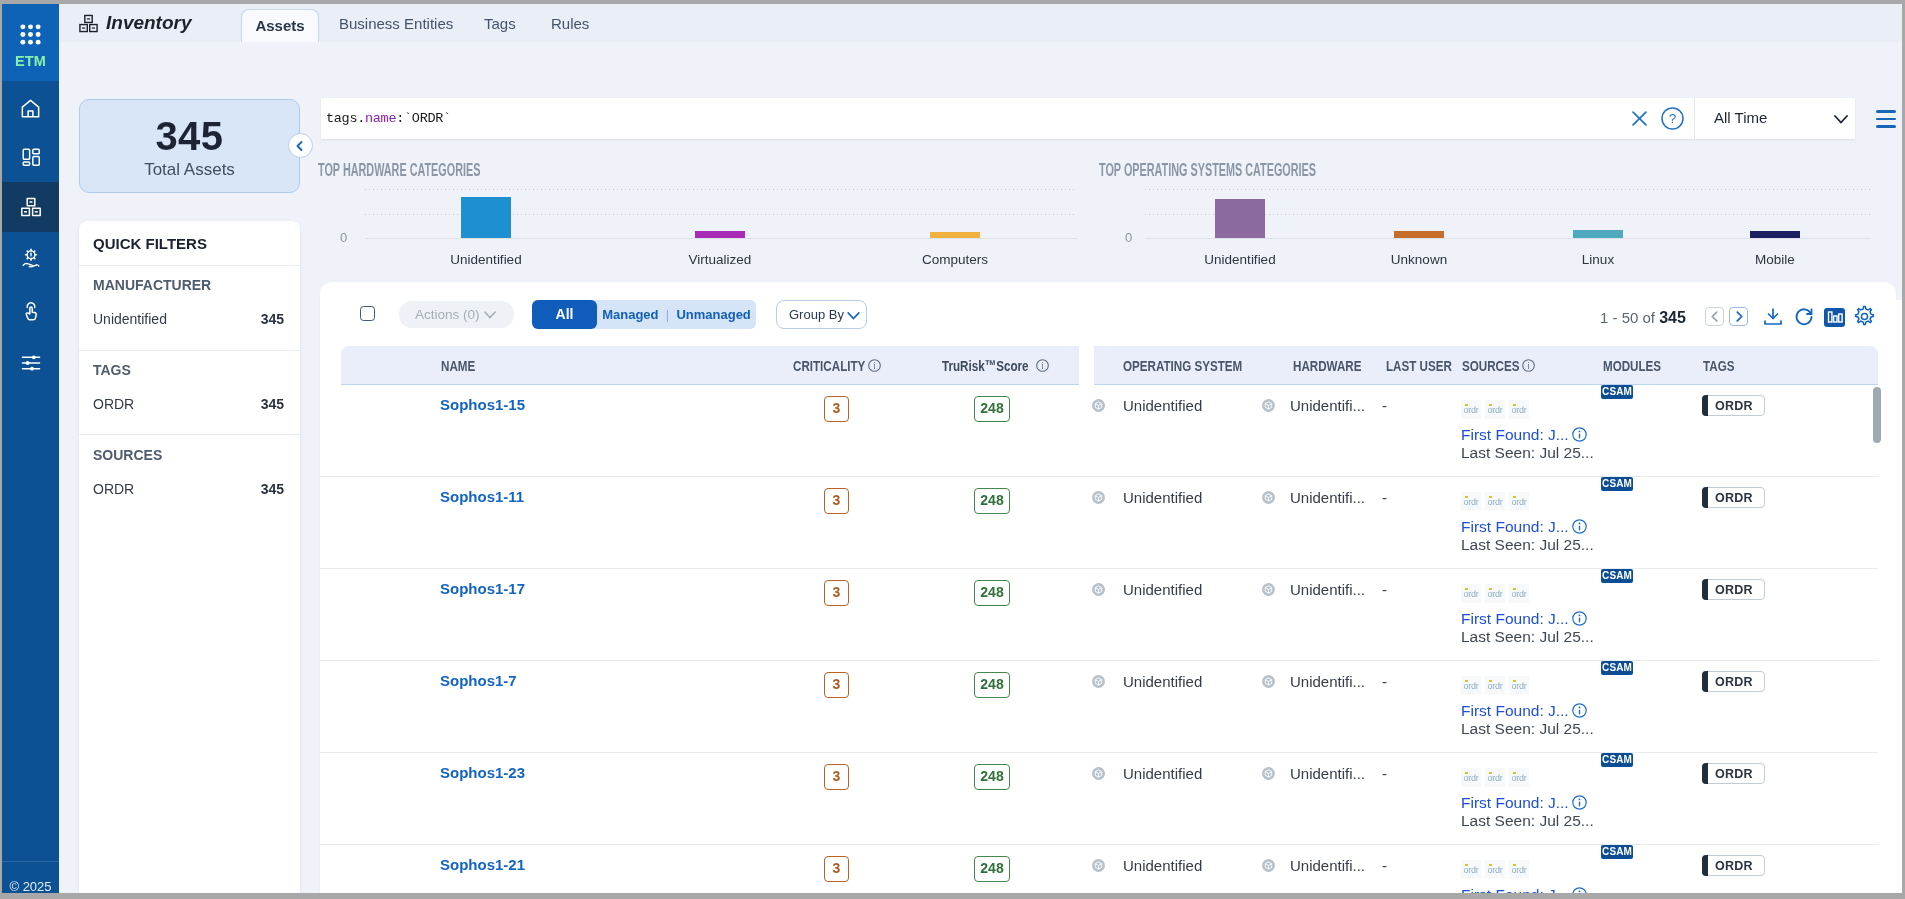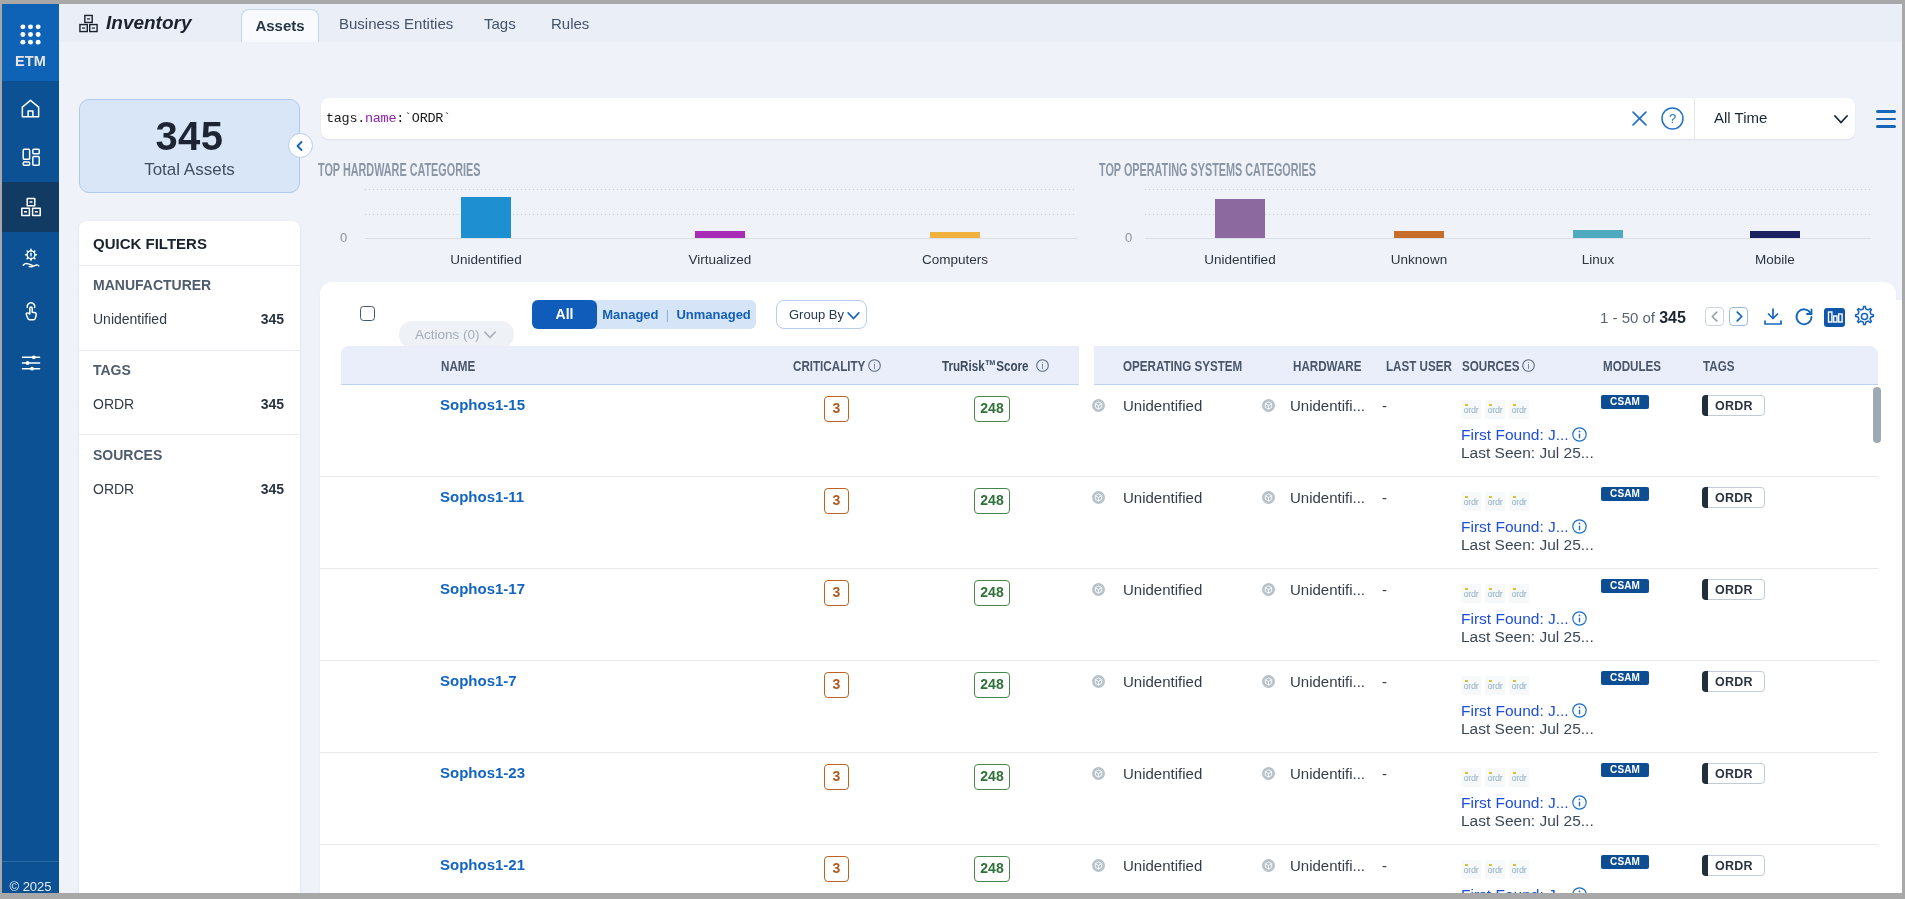--- a/index.html
+++ b/index.html
@@ -2,21 +2,21 @@
 <html><head>
 <meta charset="utf-8">
 <style>
   * { margin:0; padding:0; box-sizing:border-box; }
   html,body { width:1905px; height:899px; overflow:hidden; }
   body { font-family:"Liberation Sans", sans-serif; background:#a8a8a8; position:relative; }
   #win { position:absolute; left:2px; top:4px; width:1900px; height:889px; background:#eff2f8; overflow:hidden; }
   
   #sidebar { position:absolute; left:0; top:0; width:57px; height:889px; background:#0b5193; }
   #sb-top { position:absolute; left:0; top:0; width:57px; height:77px; background:#0f63b6; text-align:center; }
-  #sb-top .etm { position:absolute; left:0; top:49px; width:57px; text-align:center; color:#e5e5e5; font-size:14.5px; font-weight:bold; letter-spacing:0.2px; }
+  #sb-top .etm { position:absolute; left:0; top:49px; width:57px; text-align:center; color:#86efac; font-size:14.5px; font-weight:bold; letter-spacing:0.2px; }
   .sb-ic { position:absolute; left:0; width:57px; height:50px; display:flex; align-items:center; justify-content:center; }
   .sb-active { background:#123b63; }
   #sb-foot { position:absolute; left:0; top:857px; width:57px; height:32px; border-top:1px solid #2a6aa5; color:#e4ecf5; font-size:13px; text-align:center; padding-top:17px; }
   
   #hdr { position:absolute; left:57px; top:0; right:0; height:38px; background:#e9eef7; }
   #hdr .title { position:absolute; left:47px; top:8px; font-size:19px; font-weight:bold; color:#1b222c;font-style:italic; }
   #tab-assets { position:absolute; left:182px; top:5px; width:78px; height:33px; background:#f8fafd; border:1px solid #c6d7ec; border-bottom:none; border-radius:8px 8px 0 0; text-align:center; line-height:32px; font-size:15px; font-weight:bold; color:#263649; }
   .tab-x { position:absolute; top:0; height:38px; line-height:40px; font-size:15px; color:#43536a; }
   
   #nav2 { position:absolute; left:57px; top:38px; right:0; height:50px; background:#fff; border-bottom:1px solid #e3e8f0; }
@@ -27,38 +27,38 @@
   #total-card .num { margin-top:13px; font-size:40px; font-weight:bold; color:#1d2535; letter-spacing:0.5px; line-height:46px;}
   #total-card .lbl { margin-top:1px; font-size:17px; color:#414e60; }
   #collapse { position:absolute; left:286px; top:129px; width:25px; height:25px; background:#fff; border:1px solid #b6cdea; border-radius:50%; color:#1464b4; }
   #qf { position:absolute; left:77px; top:217px; width:221px; height:672px; background:#fff; border-radius:8px 8px 0 0; box-shadow:0 1px 3px rgba(25,40,70,.10); }
   .qf-h1 { position:absolute; left:14px; font-size:15px; font-weight:bold; color:#19222e; }
   .qf-h2 { position:absolute; left:14px; font-size:14px; font-weight:bold; color:#4e5c6c; }
   .qf-it { position:absolute; left:14px; font-size:14px; color:#333b46; }
   .qf-n { position:absolute; right:16px; font-size:14px; font-weight:bold; color:#2a3340; }
   .qf-div { position:absolute; left:0; width:221px; height:1px; background:#e9edf3; }
   
-  #search { position:absolute; left:319px; top:94px; width:1534px; height:41px; background:#fff; border-radius:8px; box-shadow:0 1px 2px rgba(25,40,70,.08); font-family:"Liberation Mono", monospace; font-size:13.5px; color:#1a1a1a; }
+  #search { position:absolute; left:319px; top:94px; width:1534px; height:41px; background:#fff; border-radius:0; box-shadow:0 1px 2px rgba(25,40,70,.08); font-family:"Liberation Mono", monospace; font-size:13.5px; color:#1a1a1a; }
   #search .q { position:absolute; left:5px; top:13px; letter-spacing:-0.3px; }
   #search .q .nm { color:#8a24a8; }
   #alltime { position:absolute; left:1373px; top:0; width:161px; height:41px; border-left:1px solid #e4e8ee; font-family:"Liberation Sans", sans-serif; font-size:15px; color:#1b2533; }
   #hamb { position:absolute; left:1874px; top:106px; width:20px; height:18px; }
   #hamb div { height:2.5px; background:#1766b8; border-radius:2px; margin-bottom:5px; }
   
   .chart-h { position:absolute; top:155px; font-size:19px; font-weight:bold; color:#8b97a6; letter-spacing:0px; transform:scaleX(.57); transform-origin:left center; white-space:nowrap; }
   .dotl { position:absolute; height:1px; background-image:repeating-linear-gradient(90deg,#c5cbd6 0 1.2px,transparent 1.2px 4px); }
   .axis0 { position:absolute; font-size:13px; color:#8d959f; }
   .baseline { position:absolute; height:1px; background:#dbdfe6; }
   .bar { position:absolute; }
   .blbl { position:absolute; font-size:13.5px; color:#2c3542; text-align:center; width:120px; margin-left:-60px; }
   
   #tcard { position:absolute; left:318px; top:278px; width:1576px; height:611px; background:#fff; border-radius:12px 12px 0 0; box-shadow:0 1px 2px rgba(25,40,70,.05); overflow:hidden; }
   
   #cb { position:absolute; left:40px; top:24px; width:15px; height:15px; border:1.8px solid #42566e; border-radius:3.5px; background:#fff; }
-  #actions { position:absolute; left:79px; top:19px; width:115px; height:27px; background:#eef1f5; border-radius:13px; color:#a4adb9; font-size:13.5px; text-align:left; line-height:27px; padding-left:16px; white-space:nowrap;margin-top:20px; }
+  #actions { position:absolute; left:79px; top:19px; width:115px; height:27px; background:#eef1f5; border-radius:13px; color:#a4adb9; font-size:13.5px; text-align:left; line-height:27px; padding-left:16px; white-space:nowrap; }
   #seg { position:absolute; left:212px; top:18px; width:224px; height:29px; background:#d5e4f7; border-radius:6px; white-space:nowrap; }
   #seg .all { position:absolute; left:0; top:0; width:65px; height:29px; background:#0f5cbb; border-radius:6px; color:#fff; font-weight:bold; font-size:14px; text-align:center; line-height:29px; }
   #seg .mg { position:absolute; left:65px; top:0; width:159px; height:29px; color:#135fb8; font-weight:bold; font-size:13px; text-align:center; line-height:29px; white-space:nowrap; }
   #groupby { position:absolute; left:456px; top:18px; width:91px; height:29px; background:#fff; border:1px solid #b7cde9; border-radius:8px; font-size:13px; color:#253a52; line-height:27px; padding-left:12px; white-space:nowrap; }
   #pag { position:absolute; left:1280px; top:27px; font-size:15px; color:#5b6673; }
   #pag b { color:#1b2533; font-size:16px; }
   .pgbtn { position:absolute; top:25px; width:19px; height:19px; border-radius:4px; background:#fff; }
   
   #thead { position:absolute; left:21px; top:64px; width:1556px; height:39px; }
   #thead .seg1 { position:absolute; left:0; top:0; width:738px; height:39px; background:#e9eefa; border-radius:8px 0 0 0; border-bottom:1.5px solid #bdd4ec;}
@@ -70,21 +70,21 @@
   .row { position:absolute; left:0; width:1558px; height:92px; border-bottom:1px solid #e7ebf0; }
   .rname { position:absolute; left:120px; top:11px; font-size:15px; font-weight:bold; color:#1465c1; }
   .crit { position:absolute; left:504px; top:11px; width:25px; height:26px; border:1.5px solid #bd6223; border-radius:4px; color:#ad5a1d; font-weight:bold; font-size:14px; text-align:center; line-height:23px; background:#fff; }
   .score { position:absolute; left:654px; top:11px; width:36px; height:26px; border:1.5px solid #47864f; border-radius:4px; color:#2e7239; font-weight:bold; font-size:14px; text-align:center; line-height:23px; background:#fff; }
   .rtxt { position:absolute; top:12px; font-size:15px; color:#343c47; }
   .srcs { position:absolute; left:1141px; top:14.5px; }
   .srcs span { position:relative; display:inline-block; font-size:9px; color:#8fb0c6; background:#f7f8f9; width:20px; height:19px; line-height:21px; text-align:center; margin-right:4px; letter-spacing:-0.3px; }
   .srcs span:after { content:""; position:absolute; left:3.5px; top:4px; width:3.5px; height:1.8px; background:#d2c52f; }
   .ff { position:absolute; left:1141px; top:40px; font-size:15.5px; color:#1d4ed8; }
   .ls { position:absolute; left:1141px; top:59.5px; font-size:15.5px; color:#3d4854; }
-  .csam { position:absolute; left:1281px; top:10px; width:48px; height:14px; background:#0d4d94; border-radius:2px; color:#fff; font-size:10px; font-weight:bold; text-align:center; line-height:14px; letter-spacing:0.1px; }
+  .csam { position:absolute; left:1281px; top:0; width:32px; height:14px; background:#0d4d94; border-radius:2px; color:#fff; font-size:10px; font-weight:bold; text-align:center; line-height:14px; letter-spacing:0.1px; }
   .tagchip { position:absolute; left:1382px; top:10px; width:63px; height:21px; background:#fff; border:1px solid #c3ccd6; border-radius:4px; }
   .tagchip .bar { position:absolute; left:-1px; top:-1px; width:6px; height:21px; background:#222e3d; border-radius:4px 0 0 4px; }
   .tagchip .t { position:absolute; left:12px; top:3px; font-size:12.5px; font-weight:bold; color:#2b3440; letter-spacing:0.2px; }
   #scrollthumb { position:absolute; left:1553px; top:105px; width:8px; height:56px; background:#9fa9b2; border-radius:4px; }
 </style>
 </head>
 <body>
 <div id="win">
 
   <div id="sidebar">

